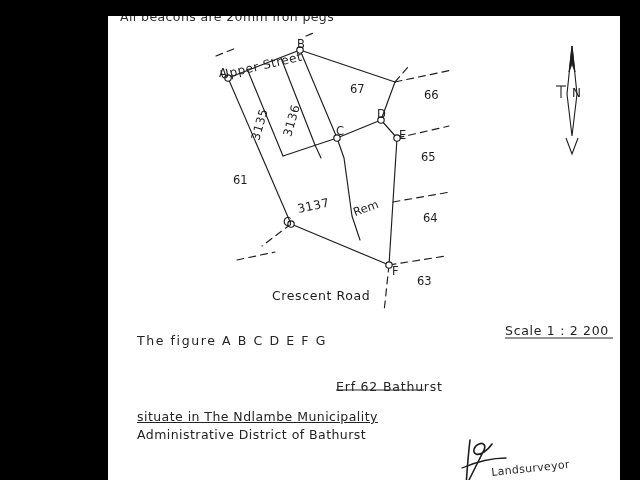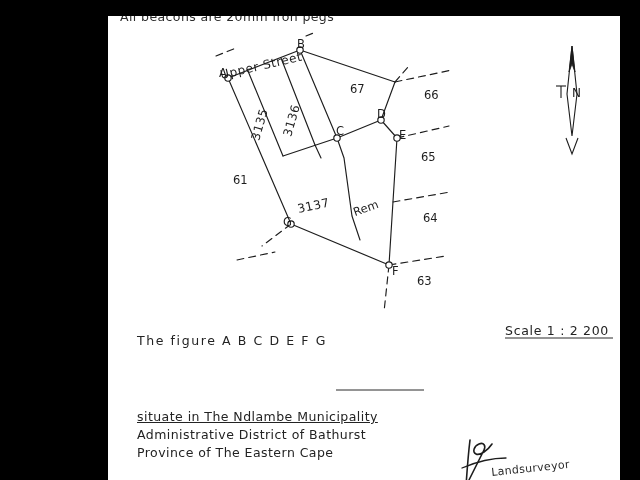--- a/index.html
+++ b/index.html
@@ -197,27 +197,28 @@
   <div class="txt lbl" style="left:421px; top:134px;">65</div>
   <div class="txt lbl" style="left:423px; top:195px;">64</div>
   <div class="txt lbl" style="left:417px; top:258px;">63</div>
 
   <div class="txt rot-num rot-3135" style="left:262px; top:112px;">3135</div>
   <div class="txt rot-num rot-3136" style="left:294px; top:108px;">3136</div>
   <div class="txt rot-num rot-3137" style="left:299px; top:186px;">3137</div>
   <div class="txt rot-rem" style="left:356px; top:189px;">Rem</div>
 
   <div class="txt rot-upper" style="left:222px; top:52px;">Upper Street</div>
+  <div class="txt lbl" style="left:272px; top:272px; font-size:12.5px; letter-spacing:0.6px;">Crescent Road</div>
 
   <div class="txt lbl" style="left:572px; top:70px; font-size:12px;">N</div>
 
   <div class="txt scale" style="left:505px; top:307px;">Scale  1 : 2 200</div>
 
   <div class="txt body-line wide" style="left:137px; top:317px;">The figure  A B C D E F G</div>
+  <div class="txt erf" style="left:336px; top:363px;">Erf  62  Bathurst</div>
   <div class="txt body-line" style="left:137px; top:393px;text-decoration:underline;">situate in The Ndlambe Municipality</div>
   <div class="txt body-line" style="left:137px; top:411px;">Administrative District of Bathurst</div>
-  <div class="txt body-line" style="left:137px; top:429px;">Province of The Eastern Cape</div>
 
   <div class="sig-text">Landsurveyor</div>
 
   <div class="bar-left"></div>
   <div class="bar-right"></div>
 </div>
 
 </body></html>

